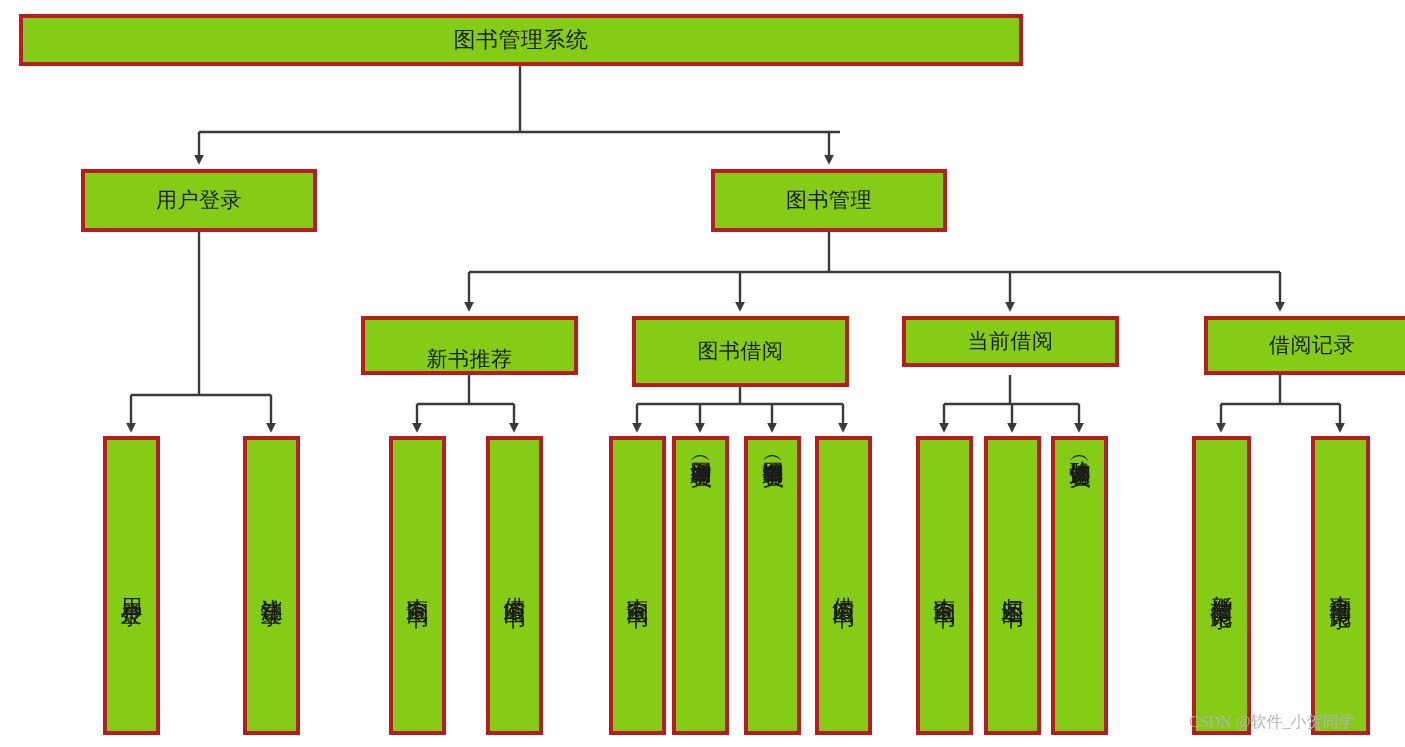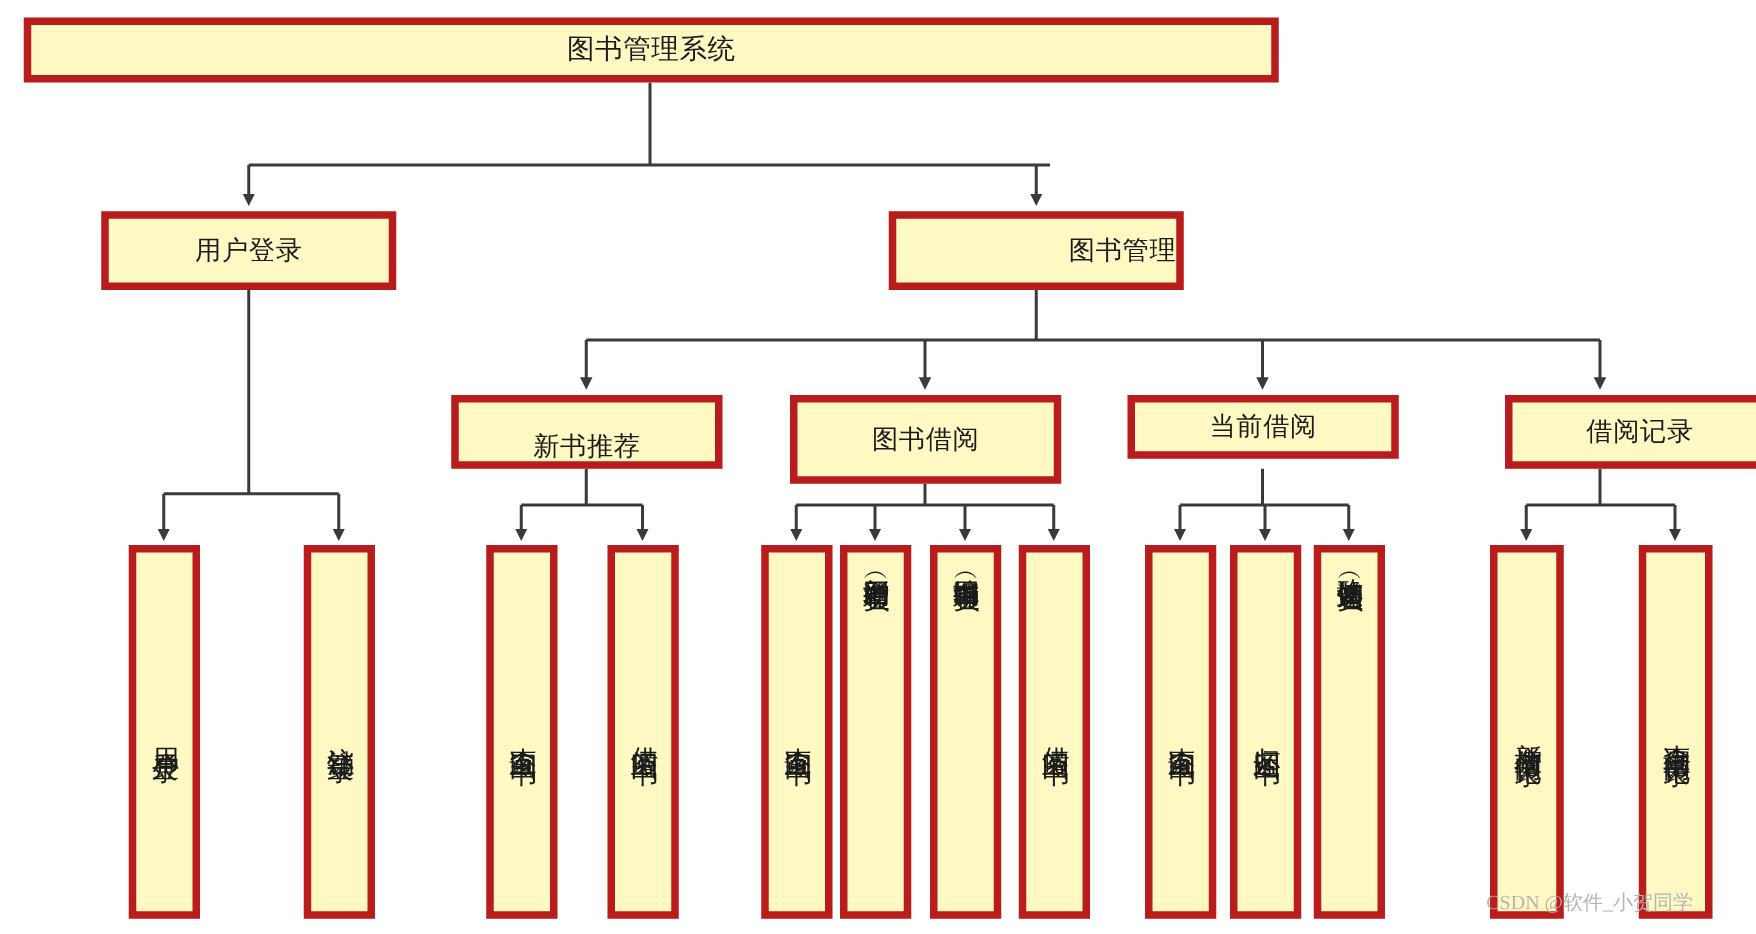--- a/index.html
+++ b/index.html
@@ -22,22 +22,22 @@
     position: absolute;
     left: 0;
     top: 0;
     width: 1405px;
     height: 747px;
     pointer-events: none;
   }
   .node {
     position: absolute;
     box-sizing: border-box;
-    border: 6px solid #b91c1c;
-    background: #fef9c3;
+    border: 4px solid #b91c1c;
+    background: #84cc16;
     display: flex;
     align-items: center;
     justify-content: center;
     color: #1b1b1b;
     z-index: 2;
   }
   .node .label {
     display: block;
     text-align: center;
     line-height: 1.08;
@@ -139,21 +139,21 @@
     </g>
   </svg>
 
   <div class="node h root" style="left:19px; top:14px; width:1004px; height:52px;">
     <span class="label">图书管理系统</span>
   </div>
 
   <div class="node h" style="left:81px; top:169px; width:236px; height:63px;">
     <span class="label">用户登录</span>
   </div>
-  <div class="node h" style="left:711px; top:169px; width:236px; height:63px;justify-content:flex-end;">
+  <div class="node h" style="left:711px; top:169px; width:236px; height:63px;">
     <span class="label">图书管理</span>
   </div>
 
   <div class="node h" style="left:361px; top:316px; width:217px; height:59px;align-items:flex-end;">
     <span class="label">新书推荐</span>
   </div>
   <div class="node h" style="left:632px; top:316px; width:217px; height:71px;">
     <span class="label">图书借阅</span>
   </div>
   <div class="node h" style="left:902px; top:316px; width:217px; height:51px;">

